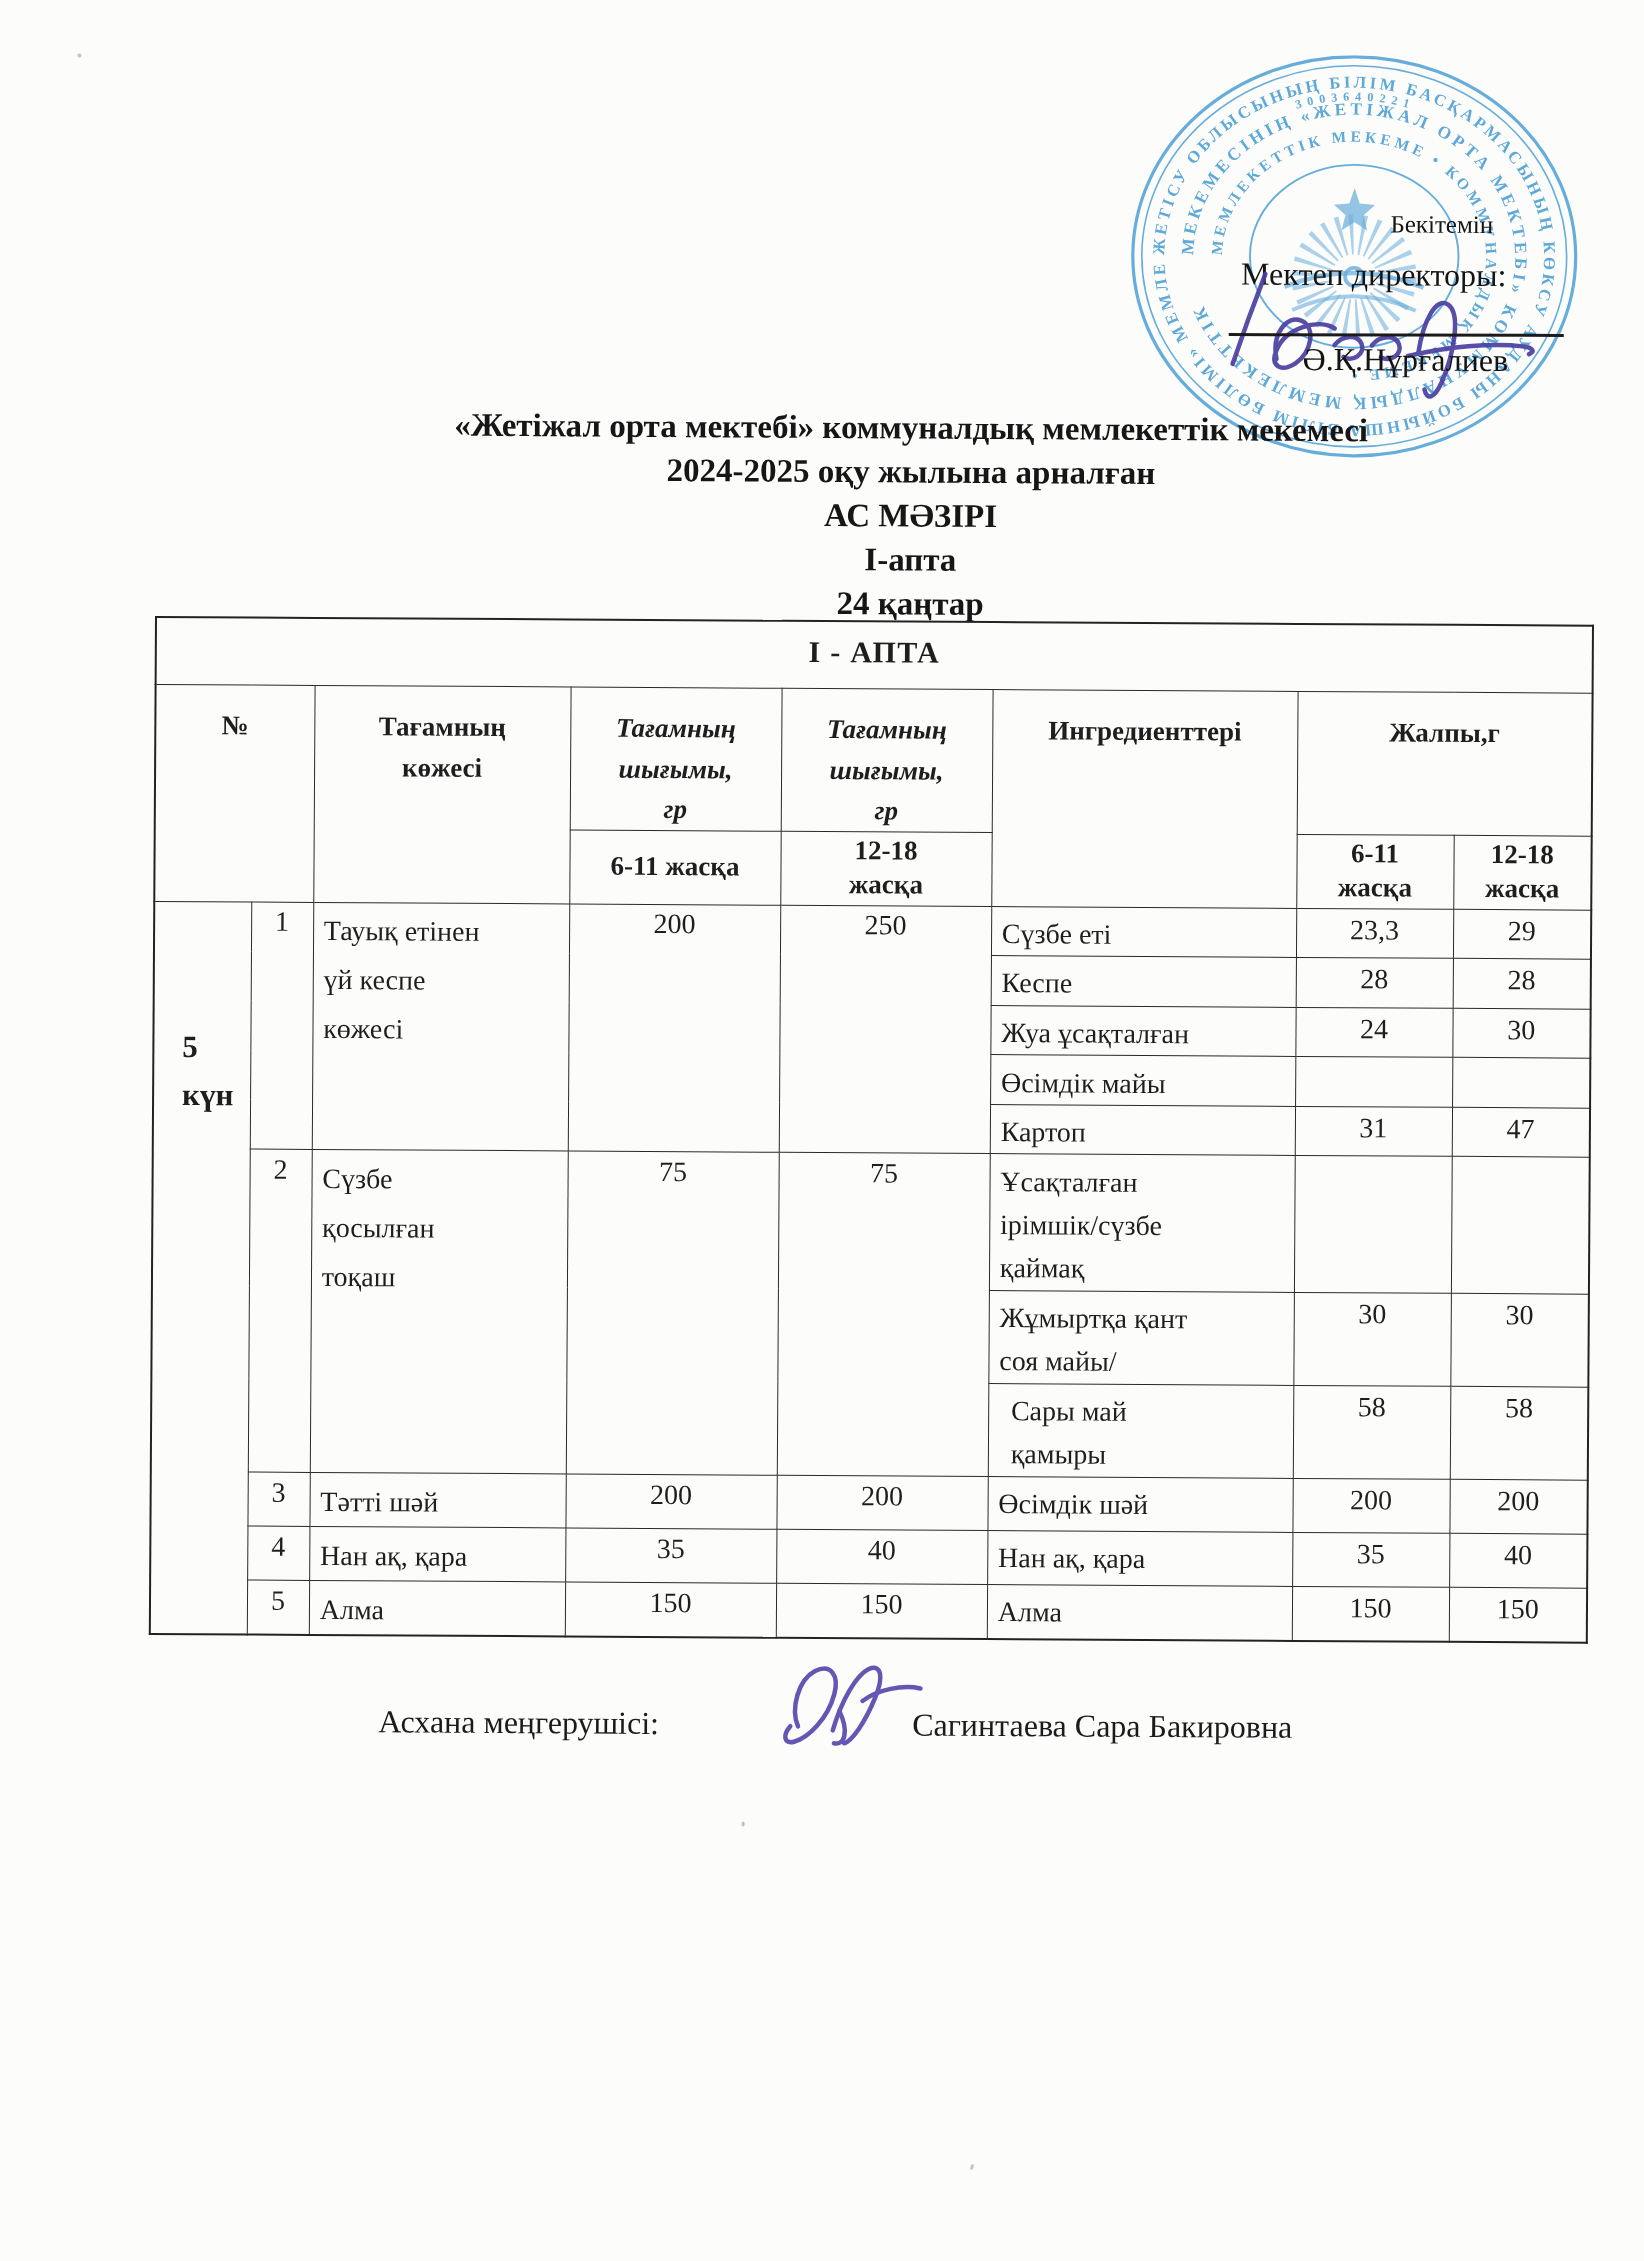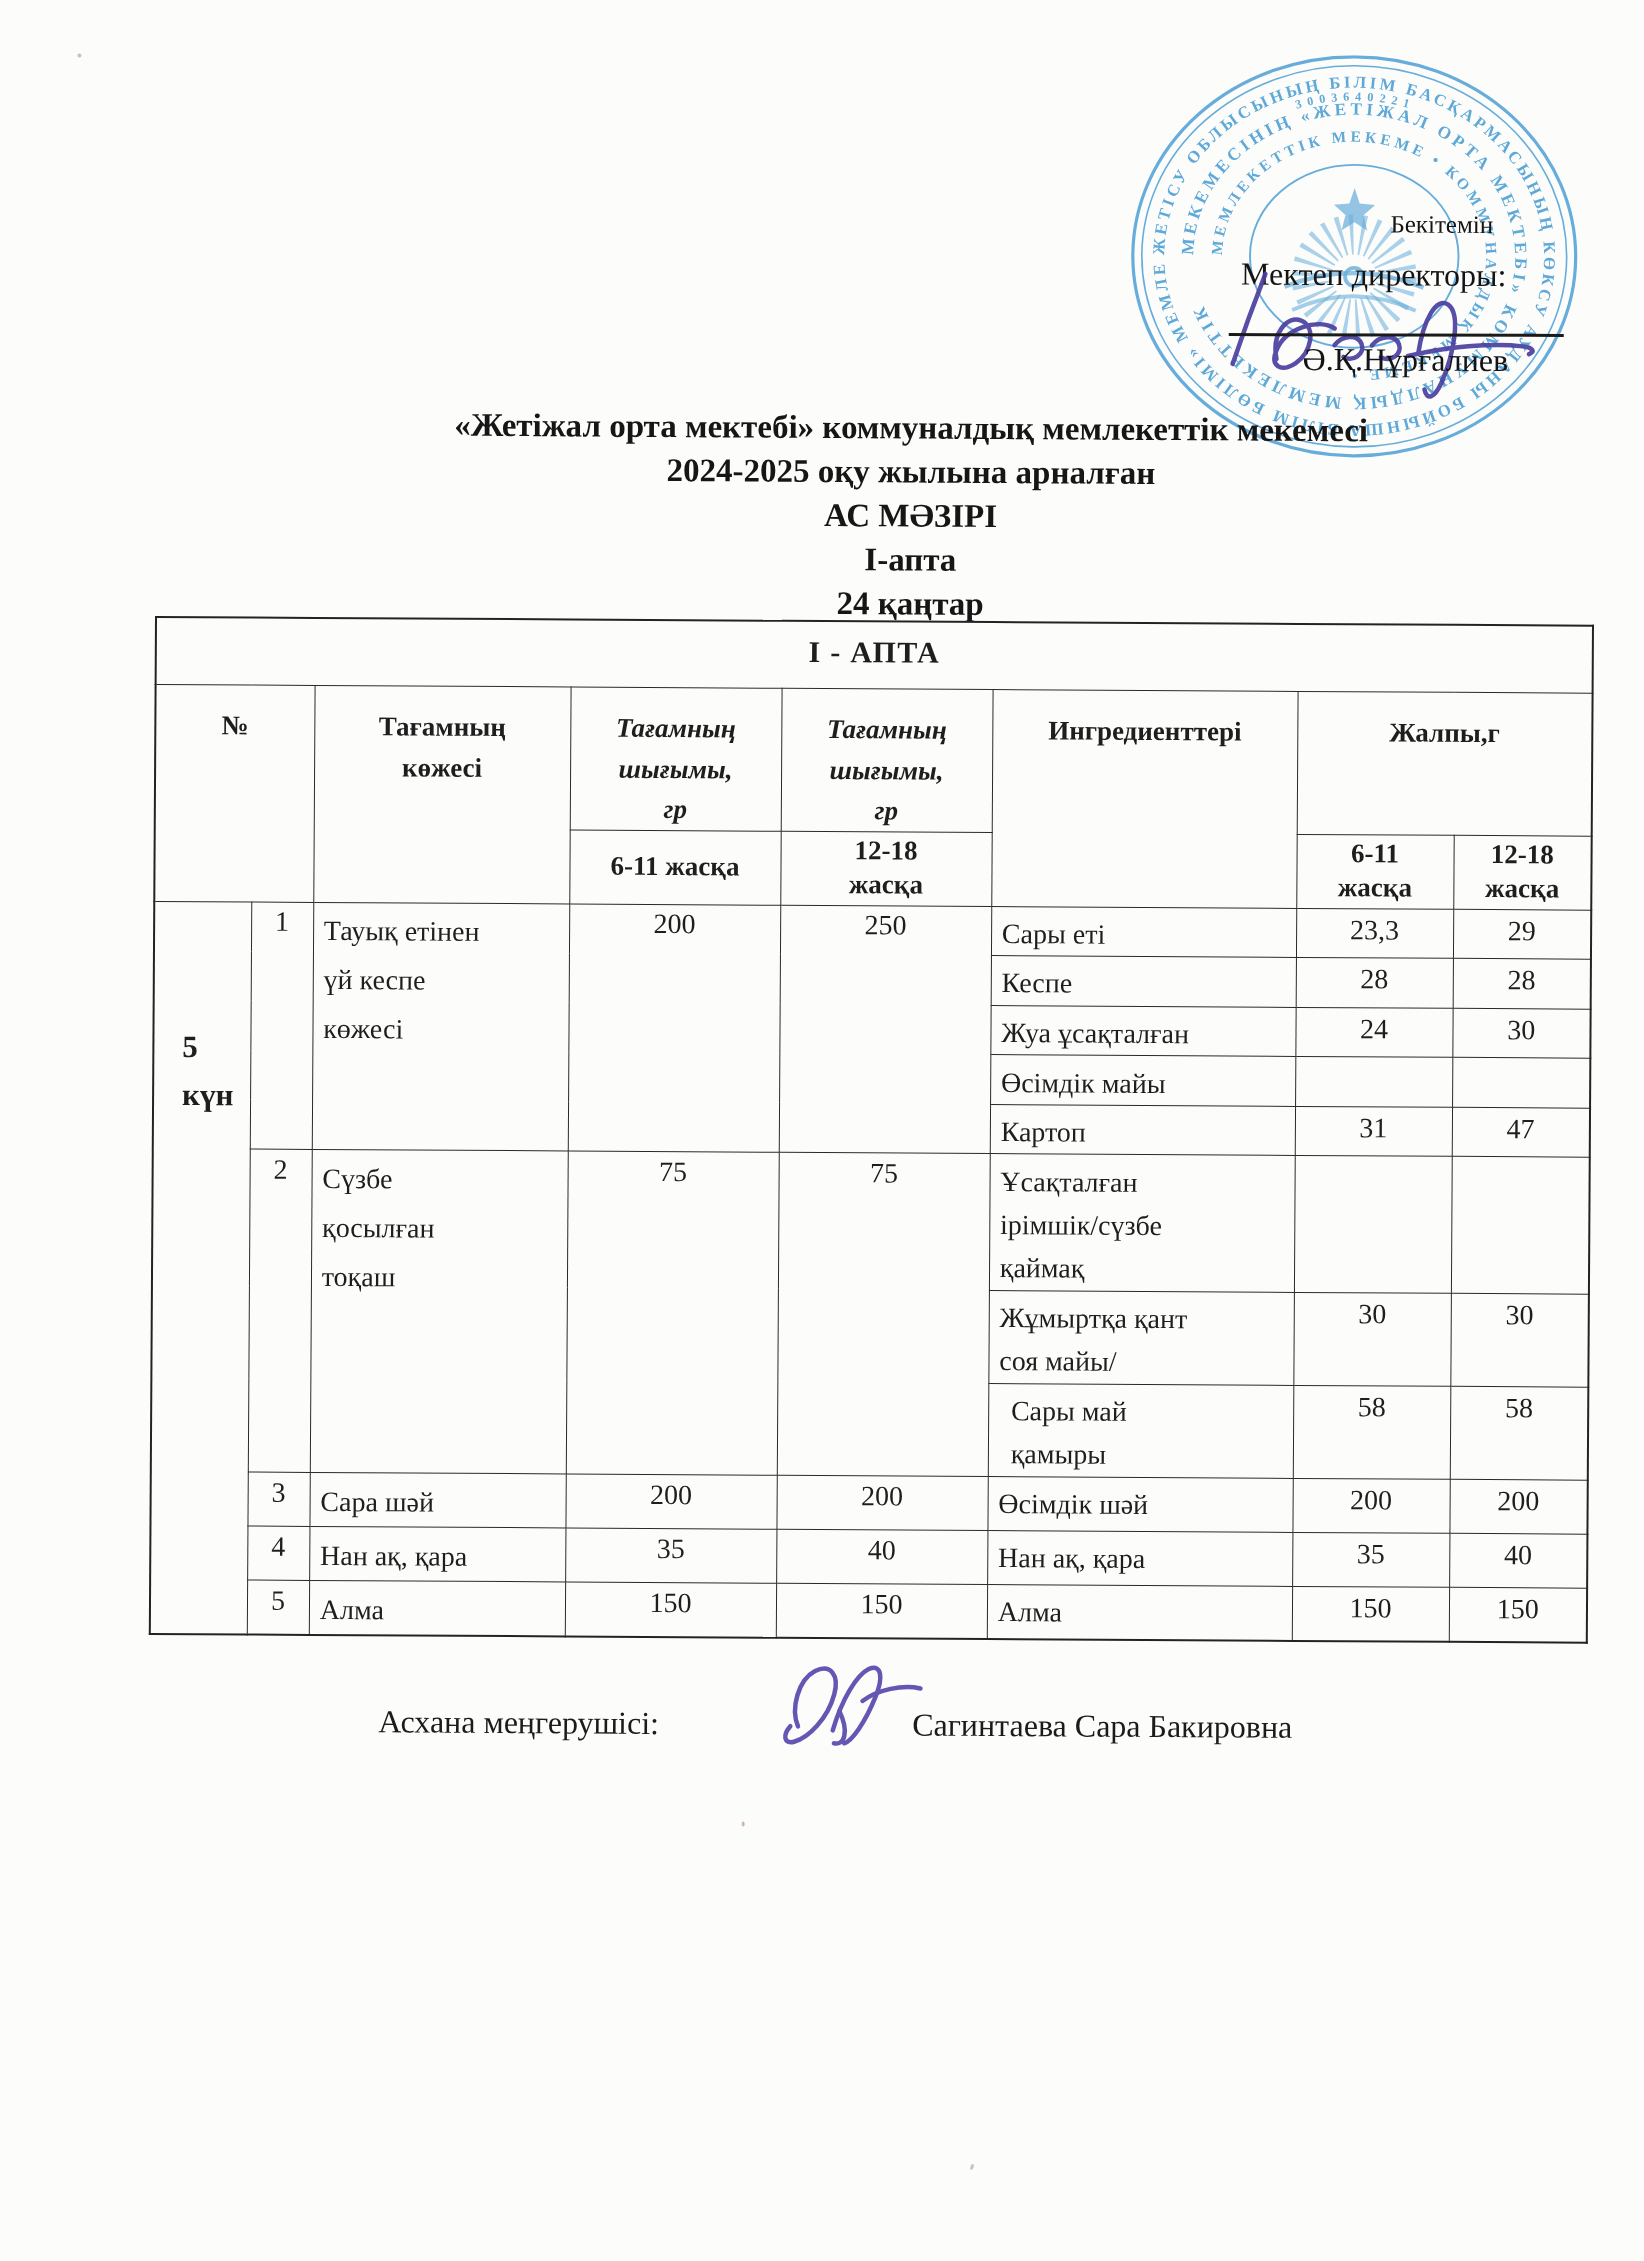--- a/index.html
+++ b/index.html
@@ -171,21 +171,21 @@
       <td class="day-cell" rowspan="11">
         <span class="day-num">5</span>
         <span class="day-word">күн</span>
       </td>
       <td class="c-num" rowspan="5">1</td>
       <td class="c-name" rowspan="5">
         <span class="mw mw270">Тауық етінен үй кеспе көжесі</span></td>
       <td class="c-out" rowspan="5">200</td>
       <td class="c-out" rowspan="5">250</td>
       <td class="c-ing">
-        <span>Сары еті</span></td>
+        <span>Сүзбе еті</span></td>
       <td class="c-g">23,3</td>
       <td class="c-g">29</td>
     </tr>
     <tr class="rh-s">
       <td class="c-ing">
         <span>Кеспе</span></td>
       <td class="c-g">28</td>
       <td class="c-g">28</td>
     </tr>
     <tr class="rh-s">
@@ -227,21 +227,21 @@
     <tr class="rh-2c">
       <td class="c-ing">
         <span class="mw mw220">Сары май қамыры</span></td>
       <td class="c-g">58</td>
       <td class="c-g">58</td>
     </tr>
 
     <tr class="rh-3">
       <td class="c-num">3</td>
       <td class="c-name">
-        <span>Сара шәй</span></td>
+        <span>Тәтті шәй</span></td>
       <td class="c-out">200</td>
       <td class="c-out">200</td>
       <td class="c-ing">
         <span>Өсімдік шәй</span></td>
       <td class="c-g">200</td>
       <td class="c-g">200</td>
     </tr>
 
     <tr class="rh-4">
       <td class="c-num">4</td>

